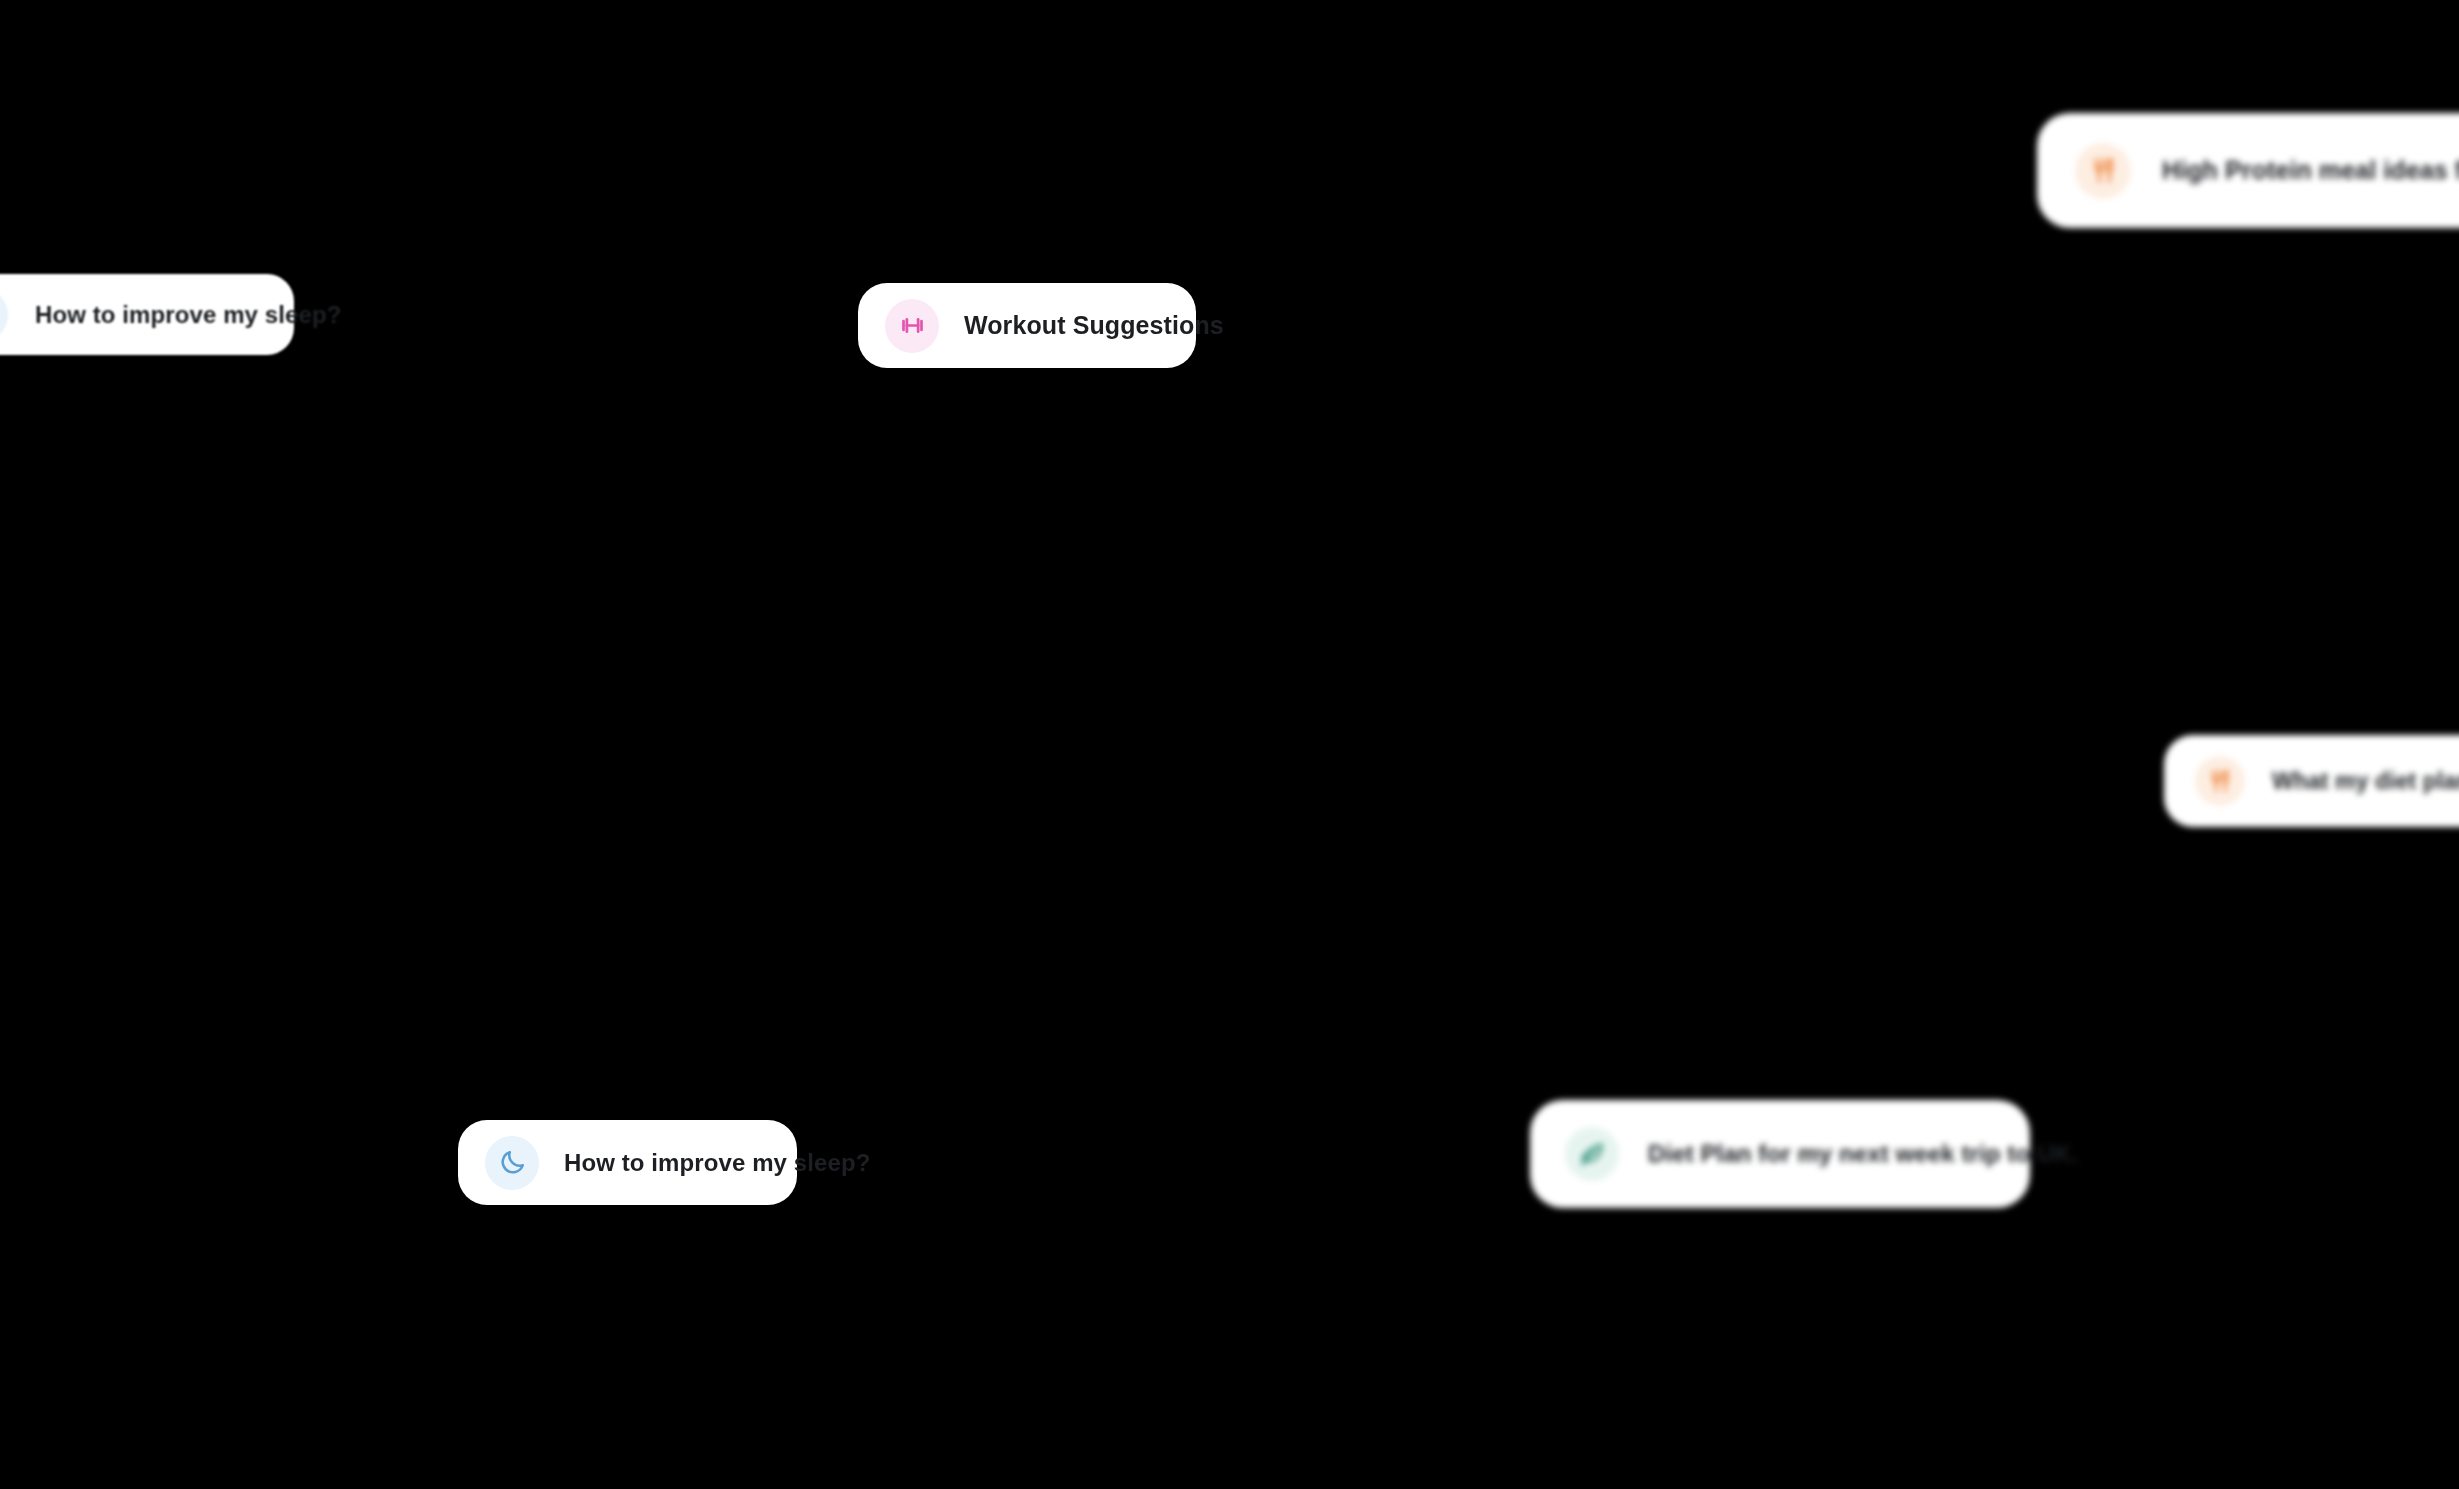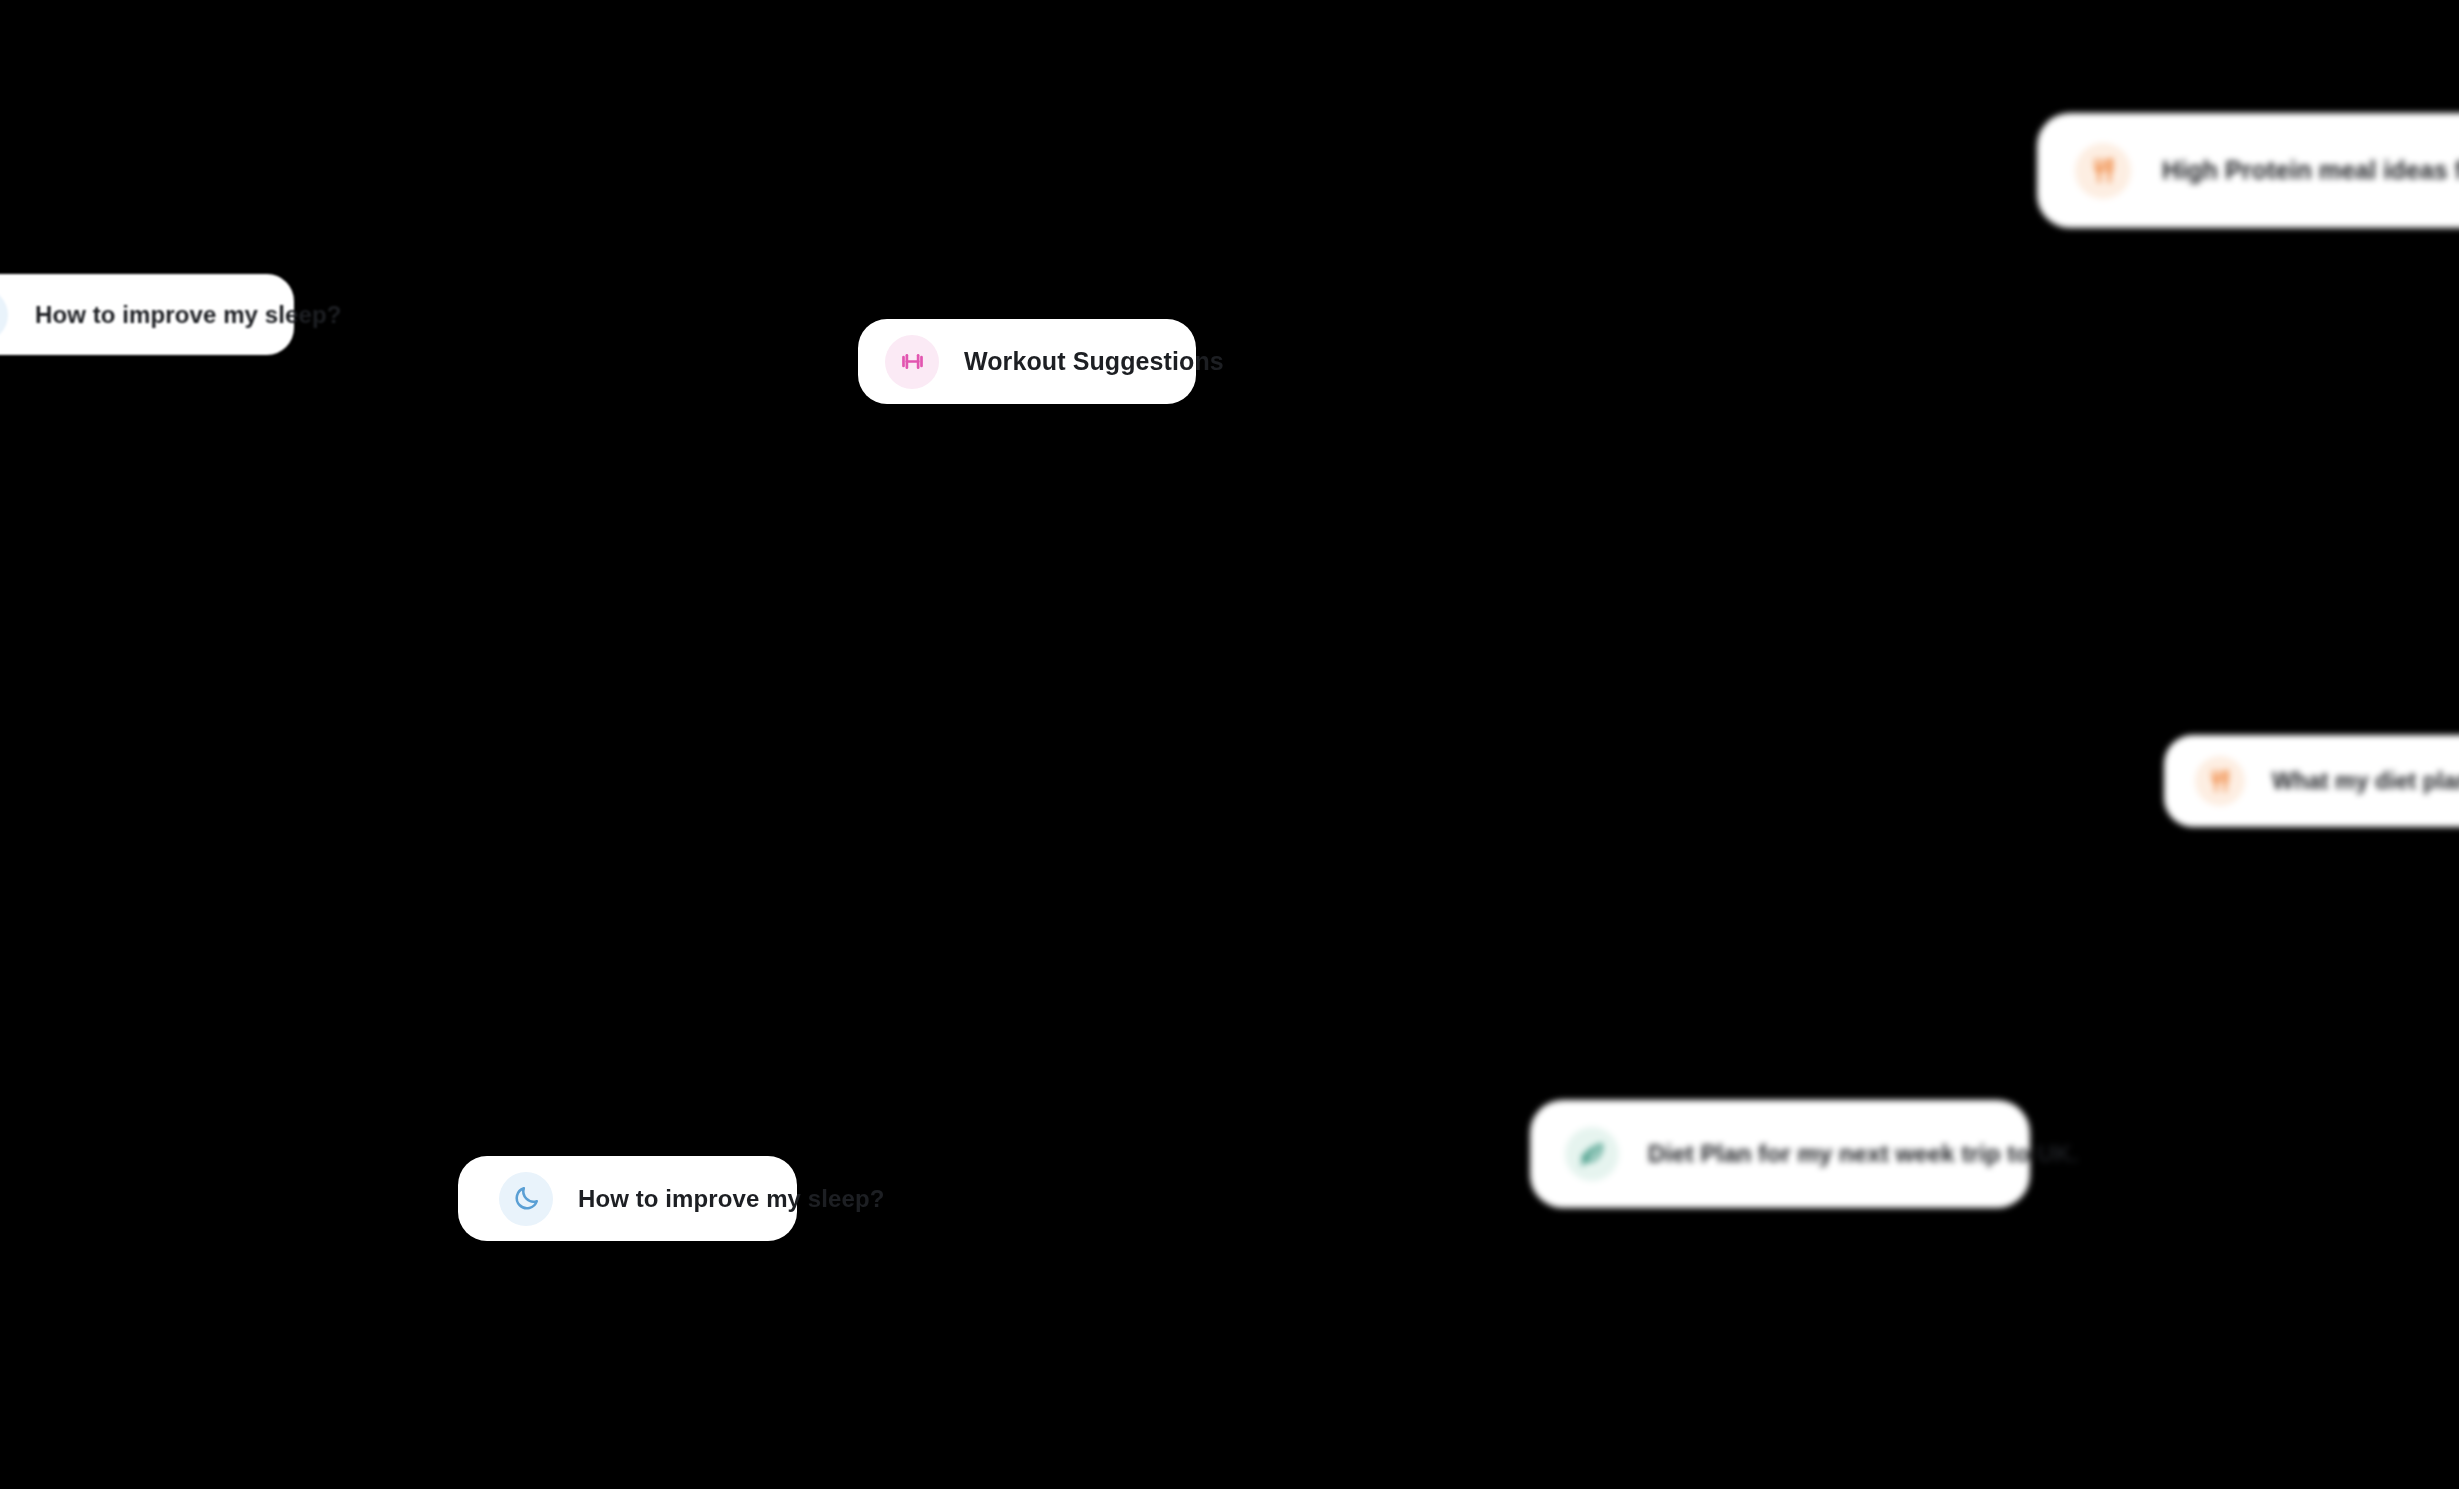--- a/index.html
+++ b/index.html
@@ -45,21 +45,21 @@
   }
 
   .chip-label {
     color: #1d1f23;
     font-weight: 700;
     letter-spacing: 0.1px;
     line-height: 1;
   }
 
   
-  .blur-none   { filter: none; margin-top: 36px; }
+  .blur-none   { filter: none; }
   .blur-soft   { filter: blur(1.1px); }
   .blur-strong { filter: blur(3.3px); }
 
   
 
   
   #chip-sleep-left {
     left: -75px;
     top: 274px;
     width: 369px;
@@ -105,21 +105,21 @@
   }
   #chip-dietplan .chip-icon { width: 50px; height: 50px; background: #fdeee2; }
   #chip-dietplan .chip-label { font-size: 23px; margin-left: 27px; }
 
   
   #chip-sleep-bottom {
     left: 458px;
     top: 1120px;
     width: 339px;
     height: 85px;
-    padding: 0 41px;
+    padding: 0 27px;
     border-radius: 29px;
   }
   #chip-sleep-bottom .chip-icon { width: 54px; height: 54px; background: #e9f3fb; }
   #chip-sleep-bottom .chip-label { font-size: 24px; margin-left: 25px; }
 
   
   #chip-trip {
     left: 1530px;
     top: 1100px;
     width: 500px;

